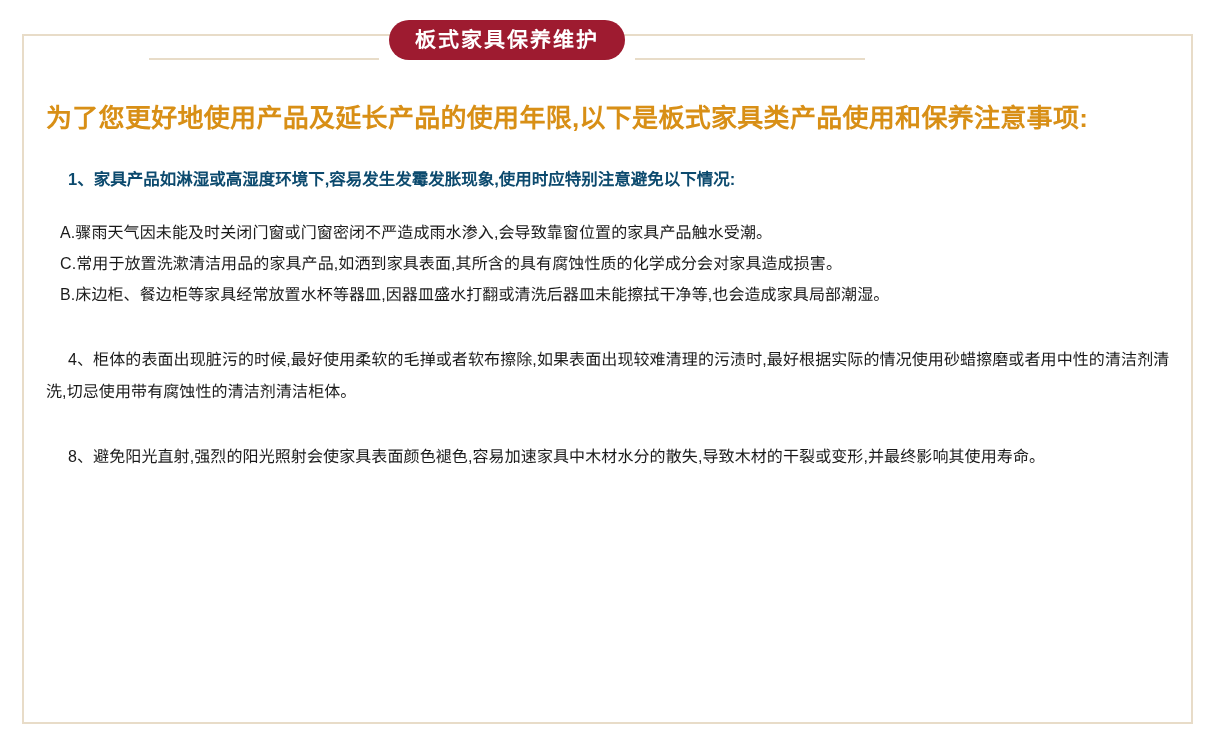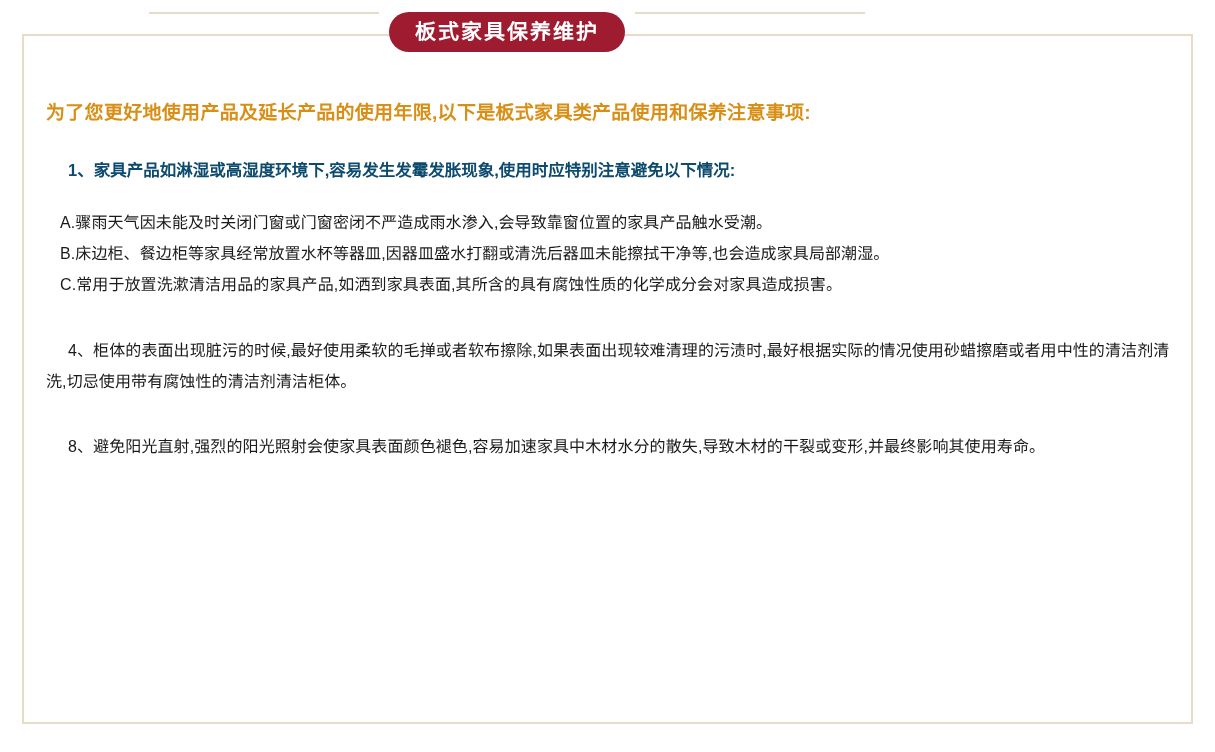--- a/index.html
+++ b/index.html
@@ -34,21 +34,21 @@
   }
 
   
   .title-bar {
     position: absolute;
     left: 0;
     top: 12px;
     width: 1014px;
     height: 48px;
     display: flex;
-    align-items: flex-start;
+    align-items: flex-end;
     justify-content: center;
   }
   .rule {
     height: 2px;
     background: #e8dcc8;
     flex: 0 0 auto;
   }
   .rule-left { width: 230px; margin-right: 10px; }
   .rule-right { width: 230px; margin-left: 10px; }
 
@@ -67,21 +67,21 @@
 
   .content {
     position: absolute;
     left: 46px;
     top: 82px;
     width: 1128px;
   }
 
   .lead {
     color: #d88f16;
-    font-size: 19px;
+    font-size: 26px;
     font-weight: bold;
     letter-spacing: 0.3px;
     margin: 18px 0 0 0;
     line-height: 1.4;
   }
 
   .section {
     margin-top: 30px;
   }
 
@@ -126,22 +126,22 @@
   </div>
 
   <div class="content">
 
     <div class="lead">为了您更好地使用产品及延长产品的使用年限,以下是板式家具类产品使用和保养注意事项:</div>
 
     <div class="section">
       <div class="section-head">1、家具产品如淋湿或高湿度环境下,容易发生发霉发胀现象,使用时应特别注意避免以下情况:</div>
       <div class="sub-list">
         <div class="para">A.骤雨天气因未能及时关闭门窗或门窗密闭不严造成雨水渗入,会导致靠窗位置的家具产品触水受潮。</div>
+        <div class="para">C.常用于放置洗漱清洁用品的家具产品,如洒到家具表面,其所含的具有腐蚀性质的化学成分会对家具造成损害。</div>
         <div class="para">B.床边柜、餐边柜等家具经常放置水杯等器皿,因器皿盛水打翻或清洗后器皿未能擦拭干净等,也会造成家具局部潮湿。</div>
-        <div class="para">C.常用于放置洗漱清洁用品的家具产品,如洒到家具表面,其所含的具有腐蚀性质的化学成分会对家具造成损害。</div>
       </div>
     </div>
 
     <div class="para numbered">4、柜体的表面出现脏污的时候,最好使用柔软的毛掸或者软布擦除,如果表面出现较难清理的污渍时,最好根据实际的情况使用砂蜡擦磨或者用中性的清洁剂清洗,切忌使用带有腐蚀性的清洁剂清洁柜体。</div>
     <div class="para numbered">8、避免阳光直射,强烈的阳光照射会使家具表面颜色褪色,容易加速家具中木材水分的散失,导致木材的干裂或变形,并最终影响其使用寿命。</div>
 
   </div>
 </div>
 
 </body></html>

